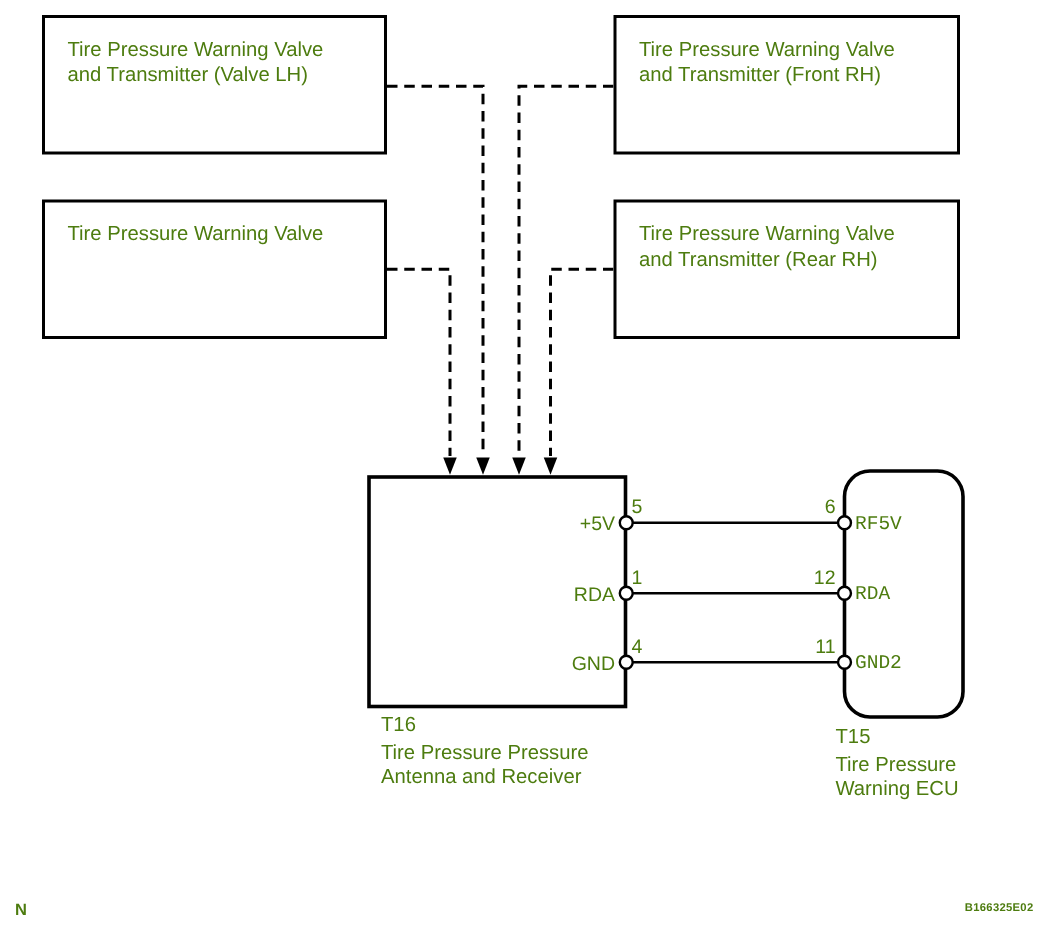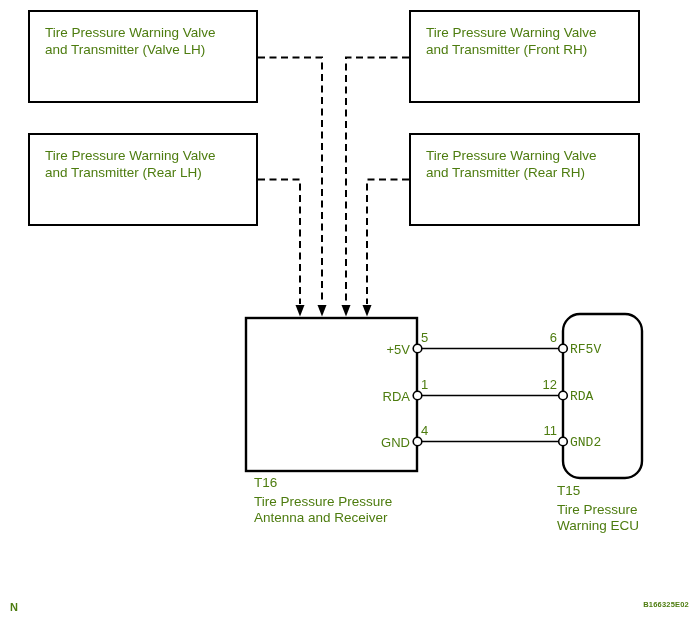--- a/index.html
+++ b/index.html
@@ -81,21 +81,20 @@
   </div>
   <div class="tbox" style="left:409px;top:10px;width:231px;height:93px">
     <div class="txt">
       <div>Tire Pressure Warning Valve</div>
       <div>and Transmitter (Front RH)</div>
     </div>
   </div>
   <div class="tbox" style="left:28px;top:133px;width:230px;height:93px">
     <div class="txt">
       <div>Tire Pressure Warning Valve</div>
-      <div>and Transmitter (Rear LH)</div>
     </div>
   </div>
   <div class="tbox" style="left:409px;top:133px;width:231px;height:93px">
     <div class="txt">
       <div>Tire Pressure Warning Valve</div>
       <div>and Transmitter (Rear RH)</div>
     </div>
   </div>
 
   <div class="lbl pin-name-l" style="top:348.5px">+5V</div>

